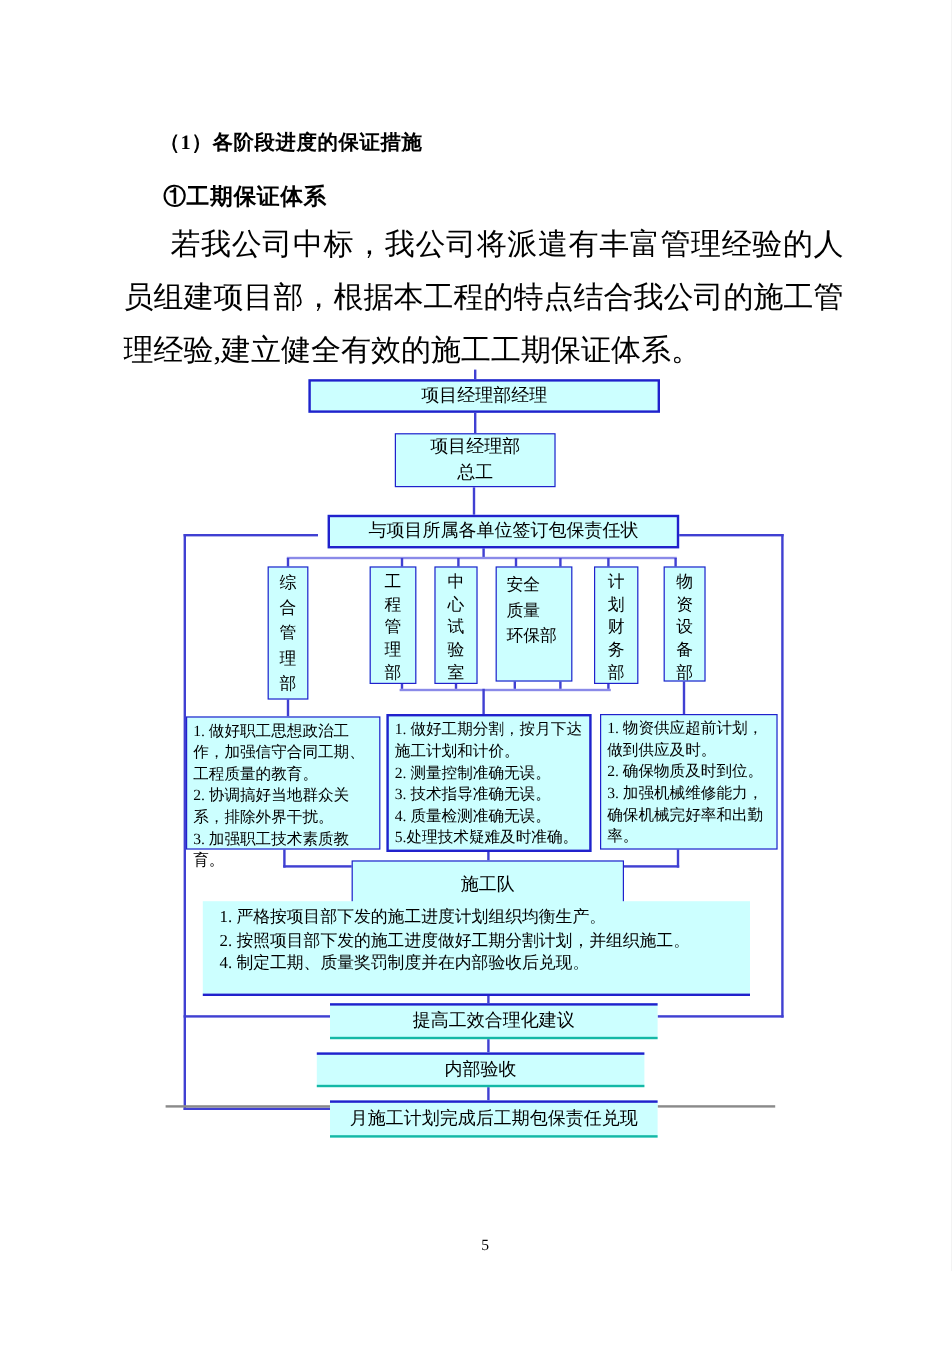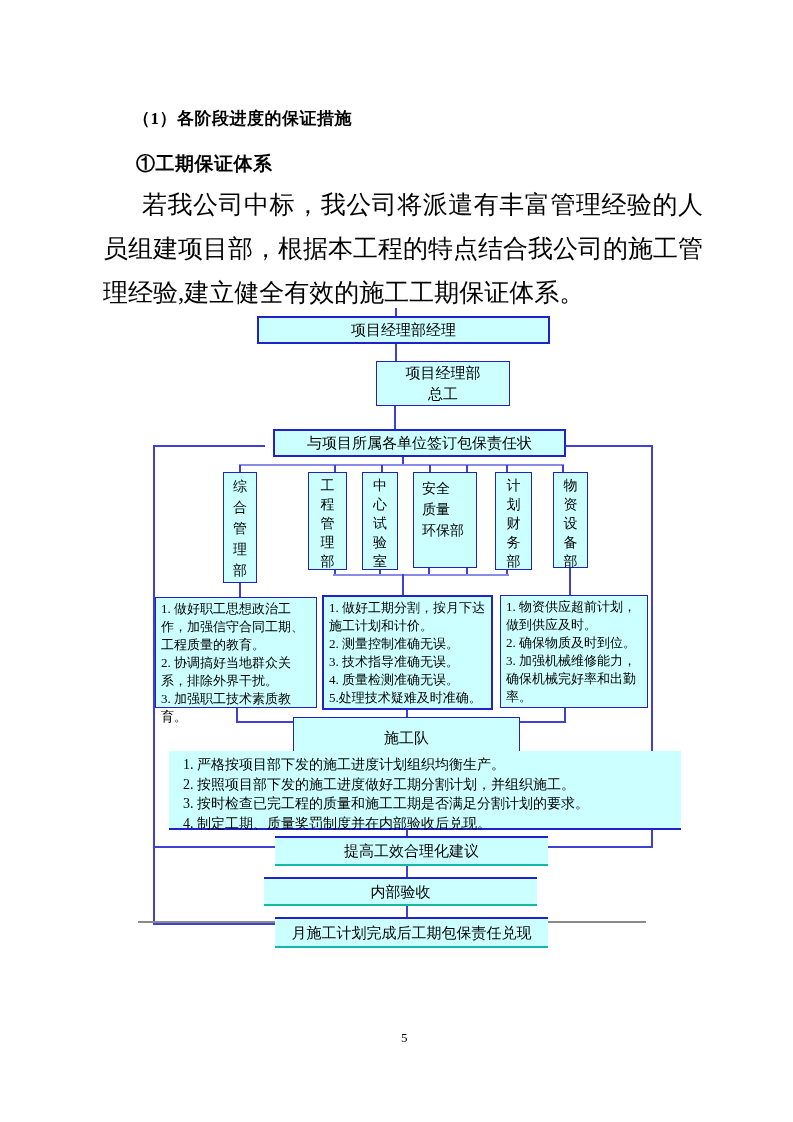--- a/index.html
+++ b/index.html
@@ -88,21 +88,21 @@
     <div class="vline" style="left:564px;top:707px;height:16px;"></div>
     <div class="hline" style="left:520px;top:721px;width:46px;"></div>
     <div class="vline" style="left:406px;top:709px;height:8px;"></div>
     <div class="vline" style="left:406px;top:743px;height:9px;"></div>
     <div class="vline" style="left:406px;top:829px;height:7px;"></div>
     <div class="vline" style="left:406px;top:865px;height:12px;"></div>
     <div class="vline" style="left:406px;top:905px;height:12px;"></div>
 
     <div class="box b2" style="left:257px;top:316px;width:293px;height:28px;">项目经理部经理</div>
 
-    <div class="box pre" style="left:329px;top:361px;width:134px;height:45px;line-height:21px;margin-left:47px;">项目经理部
+    <div class="box pre" style="left:329px;top:361px;width:134px;height:45px;line-height:21px;">项目经理部
 总工</div>
 
     <div class="box b2" style="left:273px;top:429px;width:293px;height:28px;">与项目所属各单位签订包保责任状</div>
 
     <div class="box vbox tall pre" style="left:223px;top:472px;width:34px;height:111px;">综
 合
 管
 理
 部</div>
     <div class="box vbox pre" style="left:308px;top:472px;width:39px;height:98px;">工
@@ -142,24 +142,23 @@
       <div class="item">5.处理技术疑难及时准确。</div>
     </div>
     <div class="box mbox" style="left:500px;top:595px;width:148px;height:113px;">
       <div class="item">1. 物资供应超前计划，做到供应及时。</div>
       <div class="item">2. 确保物质及时到位。</div>
       <div class="item">3. 加强机械维修能力，确保机械完好率和出勤率。</div>
     </div>
 
     <div class="box" style="left:293px;top:717px;width:227px;height:42px;">施工队</div>
 
-    <div class="box teambig" style="left:169px;top:751px;width:512px;height:79px;">
+    <div class="box teambig" style="left:169px;top:751px;width:456px;height:79px;">
       <div class="item">1. 严格按项目部下发的施工进度计划组织均衡生产。</div>
       <div class="item">2. 按照项目部下发的施工进度做好工期分割计划，并组织施工。</div>
-      <div class="item">3. 按时检查已完工程的质量和施工工期是否满足分割计划的要求。</div>
       <div class="item">4. 制定工期、质量奖罚制度并在内部验收后兑现。</div>
     </div>
 
     <div class="box strip" style="left:275px;top:836px;width:273px;height:30px;">提高工效合理化建议</div>
     <div class="box strip" style="left:264px;top:877px;width:273px;height:29px;">内部验收</div>
     <div class="box strip" style="left:275px;top:917px;width:273px;height:31px;text-align:right;">月施工计划完成后工期包保责任兑现</div>
 
   </div>
 
   <div class="abs pageno" style="left:401px;top:1030px;">5</div>

